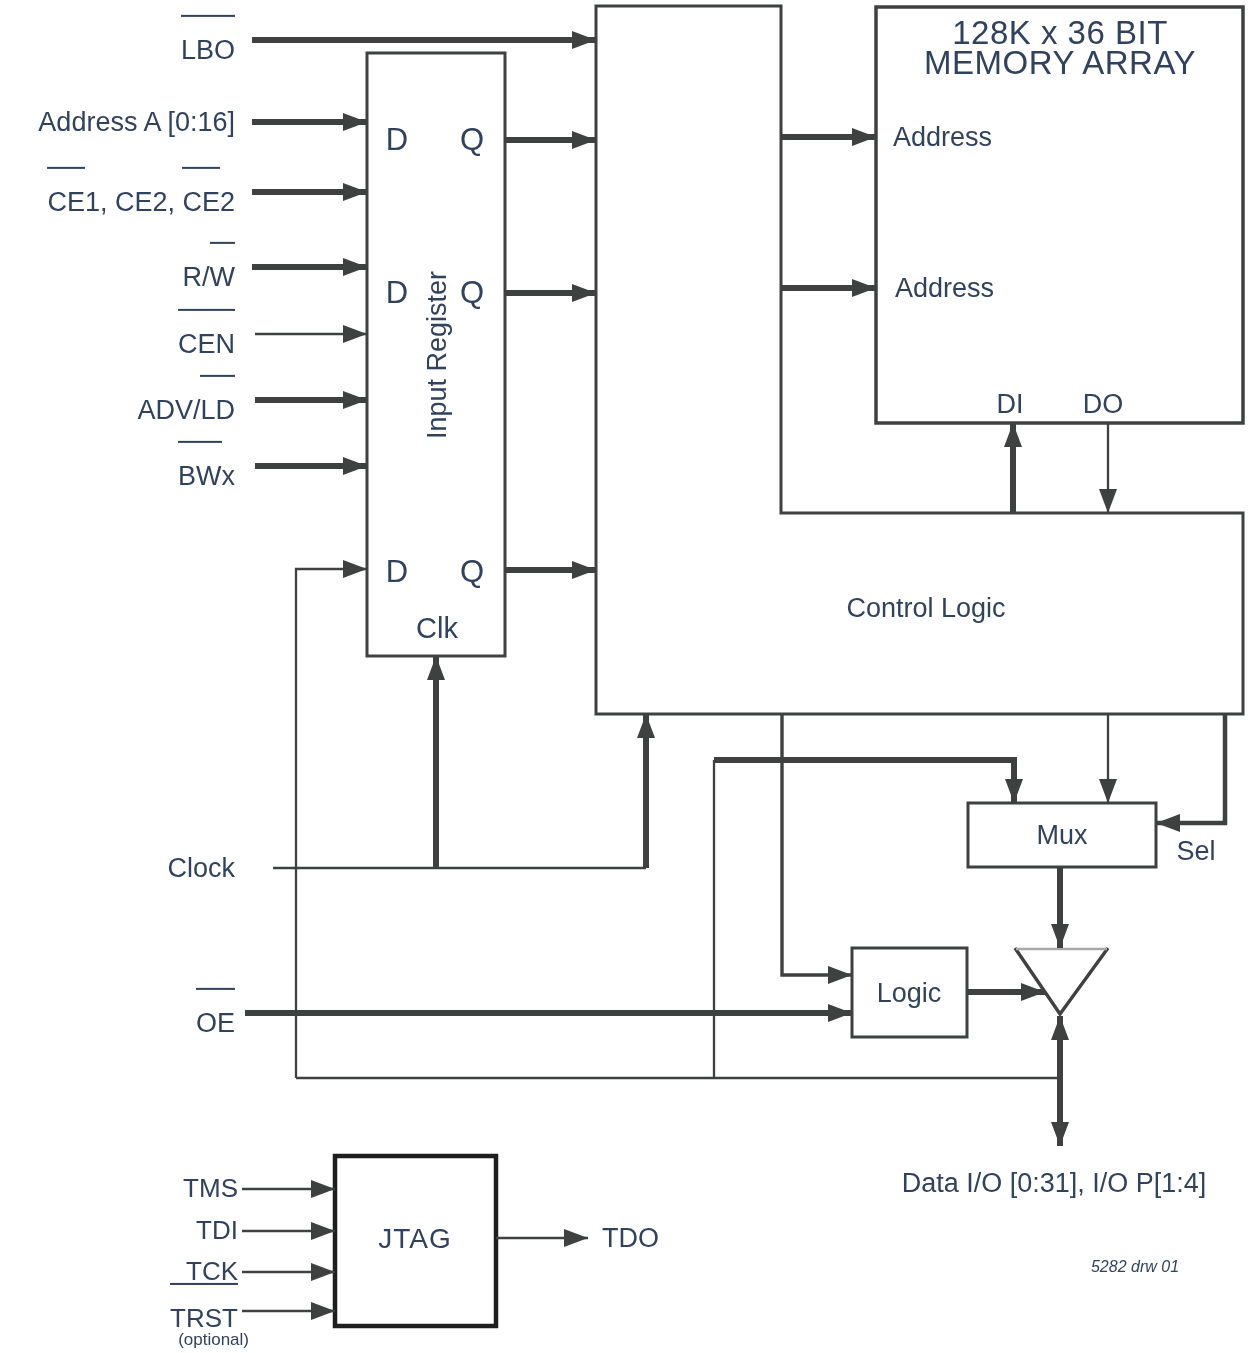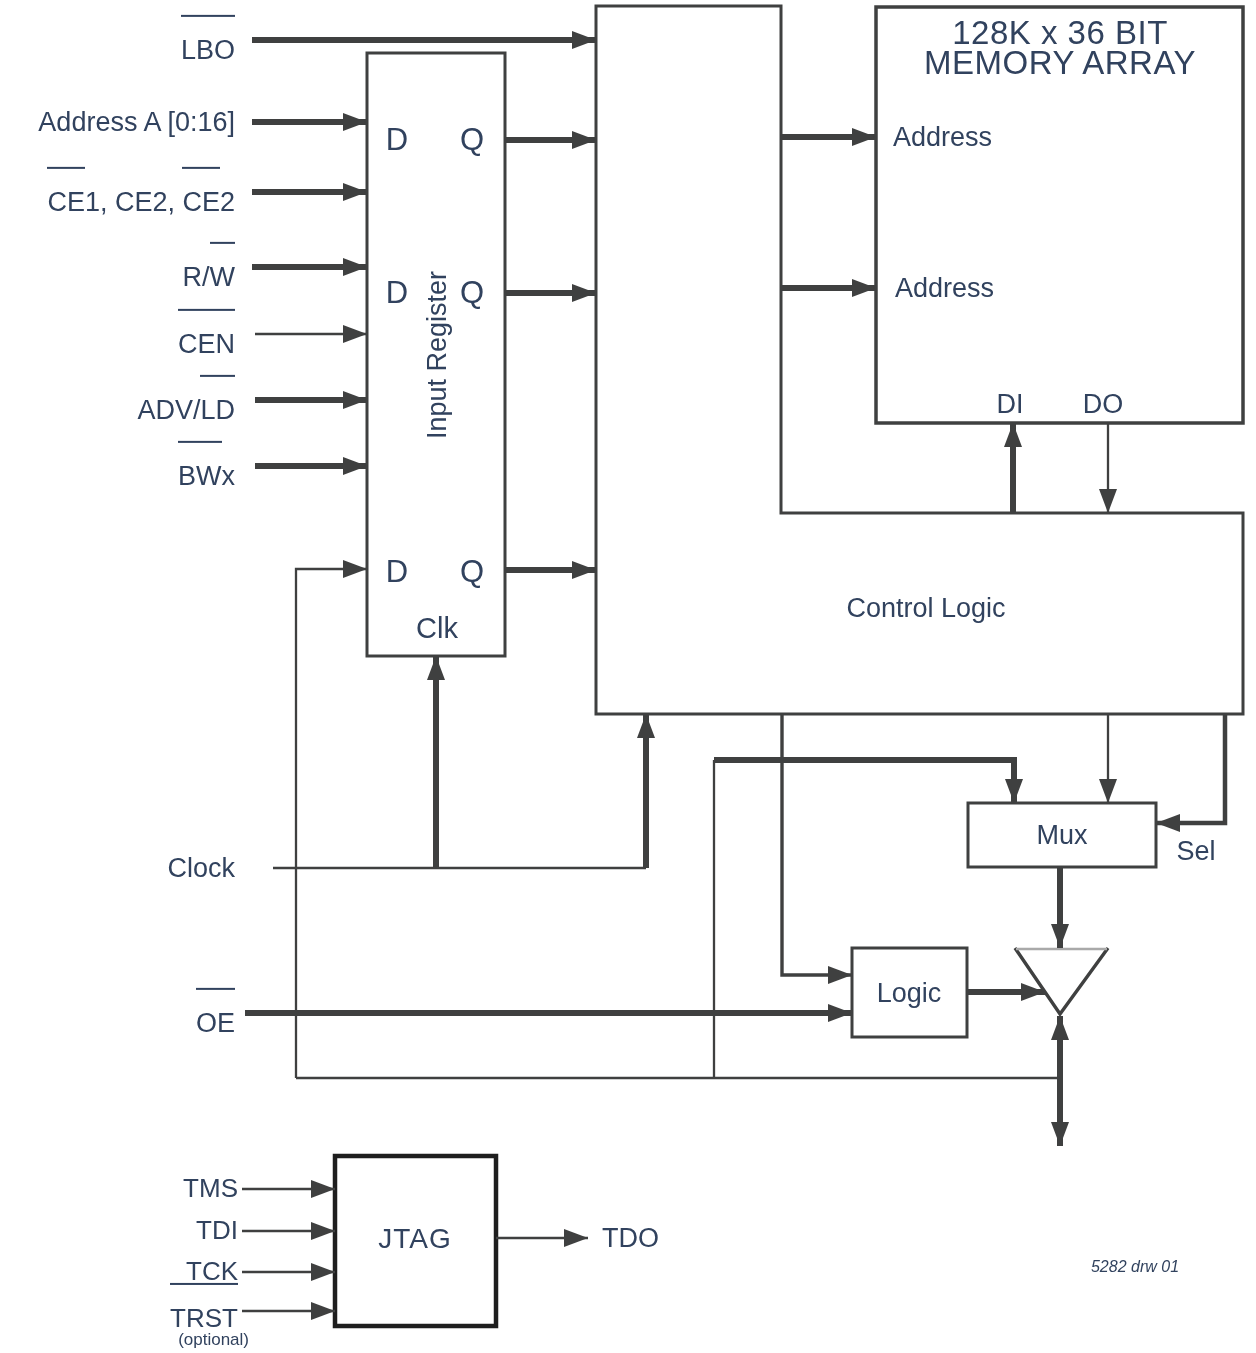--- a/index.html
+++ b/index.html
@@ -143,20 +143,21 @@
   <div class="lbl l" style="left:893px;top:137px">Address</div>
   <div class="lbl l" style="left:895px;top:288px">Address</div>
   <div class="lbl c" style="left:1010px;top:404px">DI</div>
   <div class="lbl c" style="left:1103px;top:404px">DO</div>
 
   <div class="lbl c" style="left:926px;top:608px">Control Logic</div>
   <div class="lbl c" style="left:1062px;top:835px">Mux</div>
   <div class="lbl c" style="left:1196px;top:851px">Sel</div>
   <div class="lbl c" style="left:909px;top:993px">Logic</div>
 
+  <div class="lbl c" style="left:1054px;top:1183px">Data I/O [0:31], I/O P[1:4]</div>
 
   <div class="lbl c f24" style="left:415px;top:1239px">JTAG</div>
   <div class="lbl r f26" style="right:1018px;top:1189px"><span>TMS</span></div>
   <div class="lbl r f26" style="right:1018px;top:1231px"><span>TDI</span></div>
   <div class="lbl r f26" style="right:1018px;top:1272px"><span>TCK</span></div>
   <div class="lbl r f26" style="right:1018px;top:1308px"><span class="ov">TRST</span></div>
   <div class="lbl r f17" style="right:1007px;top:1340px">(optional)</div>
   <div class="lbl l" style="left:602px;top:1238px">TDO</div>
 
   <div class="lbl c f20" style="left:1135px;top:1267px">5282 drw 01</div>

